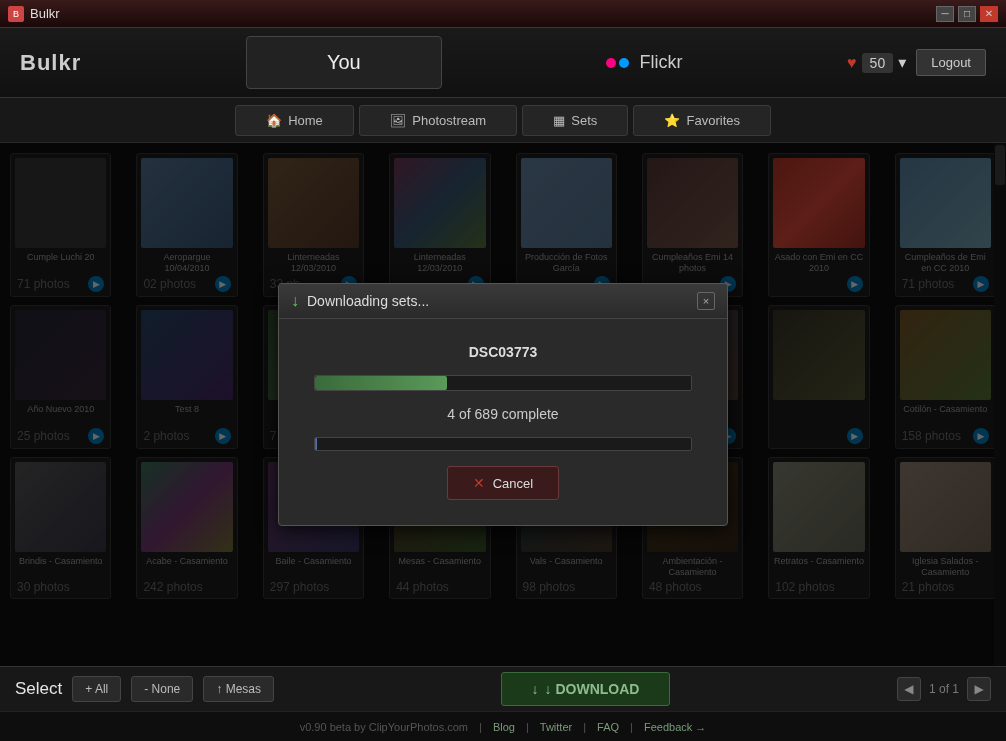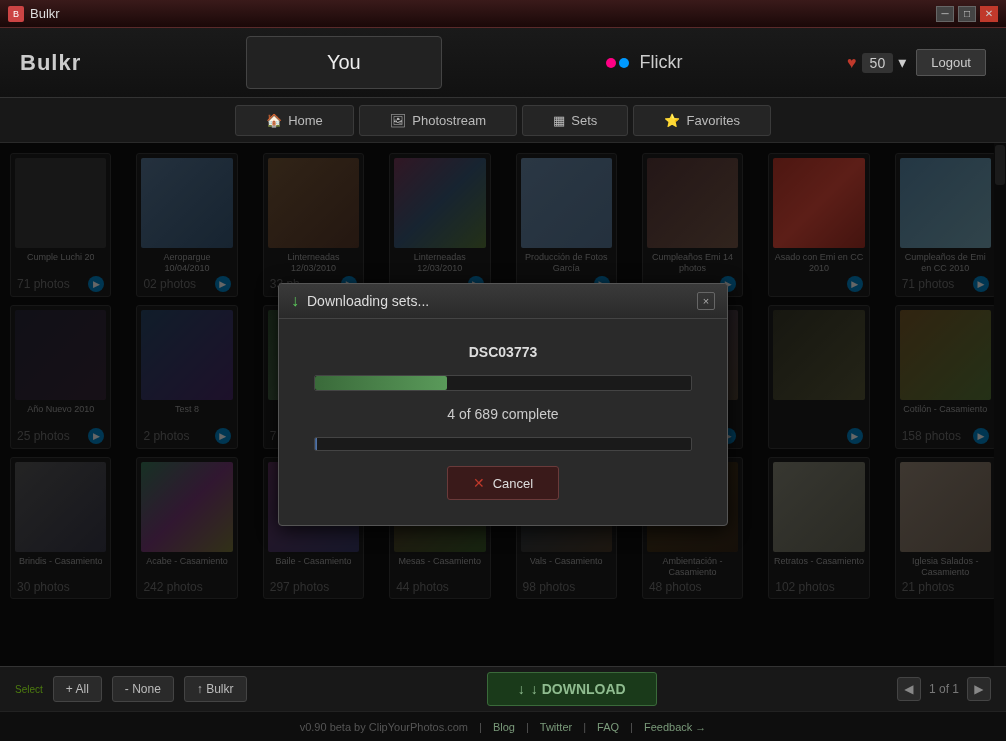--- a/index.html
+++ b/index.html
@@ -715,24 +715,24 @@
             <span class="cancel-icon">✕</span>
             <span>Cancel</span>
           </button>
         </div>
       </div>
     </div>
   </div>
 
   <div class="bottom-bar">
     <div class="bottom-left">
-      <span style="color:#4d7c0f;font-size:10px;">Select</span>
+      <span style="color:#e5e5e5;font-size:17px;">Select</span>
       <button class="bottom-btn">+ All</button>
       <button class="bottom-btn">- None</button>
-      <button class="bottom-btn">↑ Bulkr</button>
+      <button class="bottom-btn">↑ Mesas</button>
     </div>
     <button class="download-btn">
       <span>↓</span>
       <span>↓ DOWNLOAD</span>
     </button>
     <div class="bottom-right">
       <button class="page-nav-btn">◀</button>
       <span>1 of 1</span>
       <button class="page-nav-btn">▶</button>
     </div>

